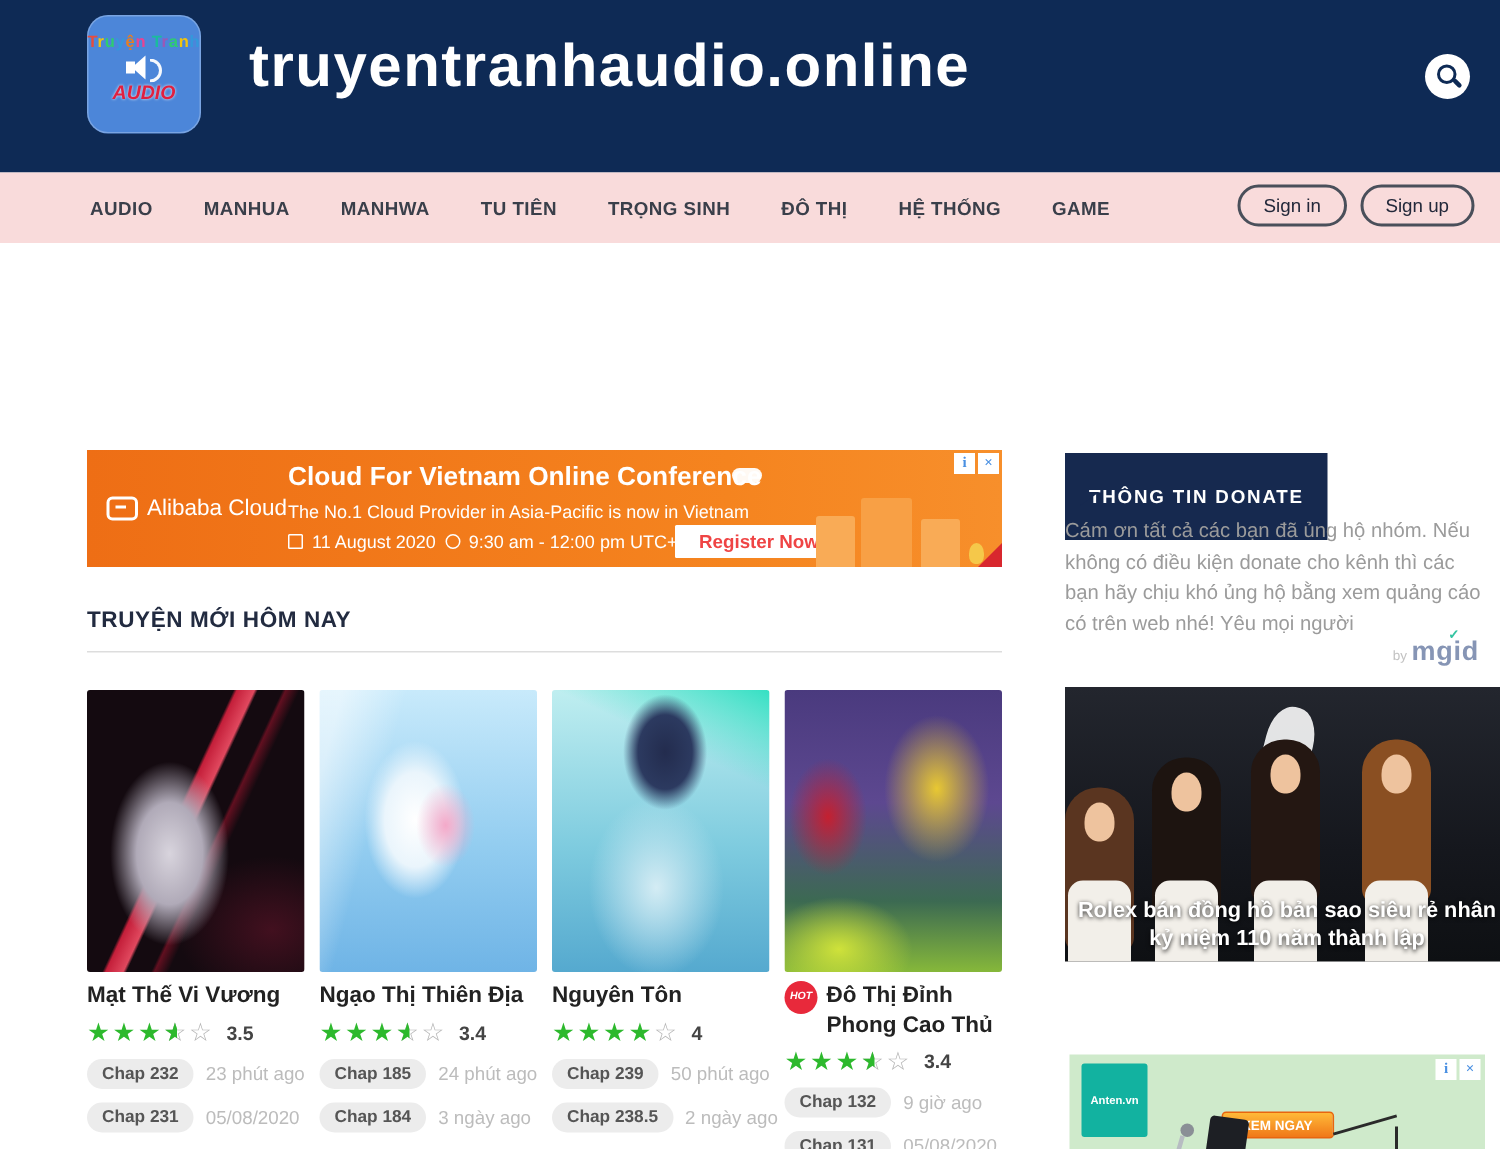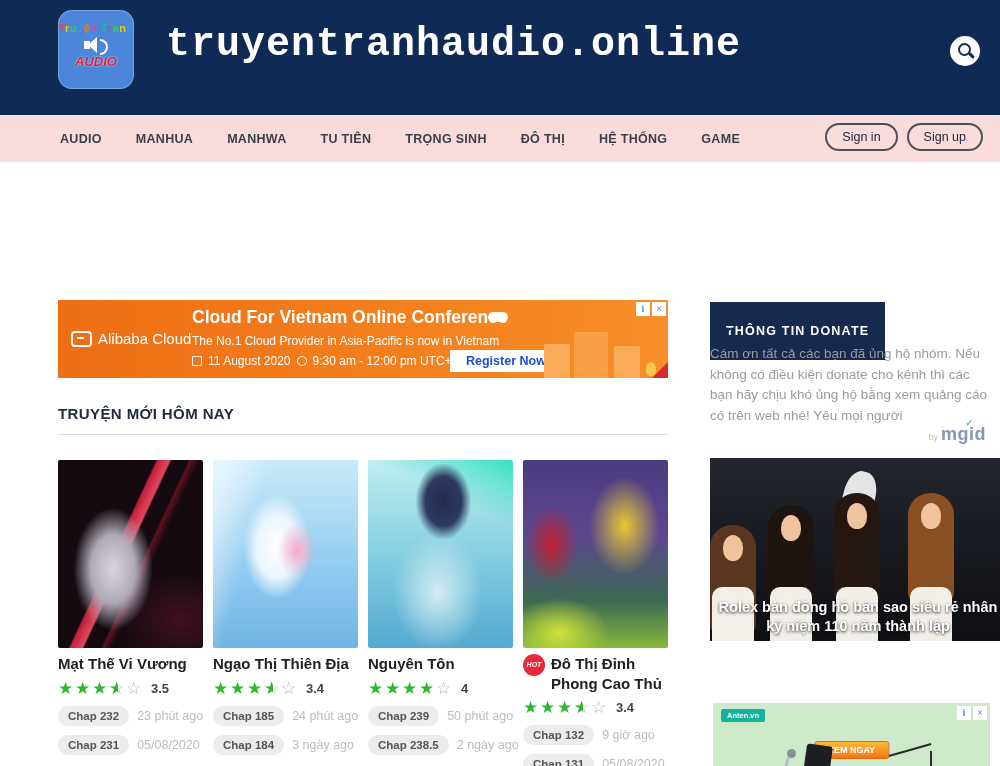--- a/index.html
+++ b/index.html
@@ -8,21 +8,21 @@
 
   
   .site-header{position:absolute;top:0;left:0;width:1000px;height:115px;background:#0e2a55;}
   .logo{position:absolute;left:58px;top:10px;width:76px;height:79px;background:#4c86d9;border-radius:14px;box-shadow:0 0 0 1px rgba(255,255,255,.25) inset;text-align:center;cursor:pointer;}
   .logo-line1{margin-top:12px;font-size:11px;font-weight:bold;letter-spacing:.5px;white-space:nowrap;}
   .spk{position:relative;width:26px;height:16px;margin:3px auto 1px auto;}
   .spk-body{position:absolute;left:1px;top:4px;width:6px;height:8px;background:#fff;}
   .spk-cone{position:absolute;left:5px;top:0;width:0;height:0;border-top:8px solid transparent;border-bottom:8px solid transparent;border-right:9px solid #fff;}
   .spk-wave{position:absolute;left:17px;top:2px;width:6px;height:12px;border:2px solid rgba(255,255,255,.95);border-left:none;border-radius:0 10px 10px 0;}
   .logo-line2{color:#e02040;font-style:italic;font-weight:bold;font-size:13px;text-shadow:0 0 2px rgba(255,255,255,.9);}
-  .site-title{position:absolute;left:166px;top:22px;font-family:Liberation Mono, monospace;font-weight:bold;font-size:40px;color:#fff;letter-spacing:1px;cursor:pointer;}
+  .site-title{position:absolute;left:166px;top:22px;font-family:Liberation Sans, sans-serif;font-weight:bold;font-size:40px;color:#fff;letter-spacing:1px;cursor:pointer;}
   .search-btn{position:absolute;right:20px;top:36px;width:30px;height:30px;border-radius:50%;background:#fff;border:none;cursor:pointer;padding:0;}
   .search-glass{position:absolute;left:8px;top:7px;width:9px;height:9px;border:2.5px solid #0e2a55;border-radius:50%;}
   .search-handle{position:absolute;left:18px;top:18px;width:7px;height:3px;background:#0e2a55;transform:rotate(45deg);border-radius:2px;}
 
   
   .main-nav{position:absolute;top:115px;left:0;width:1000px;height:47px;background:#f9dbdb;}
   .nav-items{position:absolute;left:60px;top:0;height:47px;display:flex;align-items:center;gap:34px;}
   .nav-item{font-size:12.5px;font-weight:bold;color:#3a3f4a;letter-spacing:.3px;cursor:pointer;white-space:nowrap;}
   .auth{position:absolute;right:17px;top:8px;display:flex;gap:9px;}
   .auth-btn{border:2px solid #4a4f5a;border-radius:16px;padding:5px 15px;font-size:12.5px;color:#23283a;background:transparent;font-family:inherit;cursor:pointer;}
@@ -30,21 +30,21 @@
   
   .ad-banner{position:absolute;left:58px;top:300px;width:610px;height:78px;background:linear-gradient(90deg,#ee6e15 0%,#f5841f 70%,#f78f2b 100%);overflow:hidden;cursor:pointer;}
   .ab-brand{position:absolute;left:13px;top:30px;color:#fff;font-size:15px;display:flex;align-items:center;gap:6px;white-space:nowrap;}
   .ab-bracket{width:17px;height:12px;border:2px solid #fff;border-radius:4px;position:relative;}
   .ab-bracket::after{content:"";position:absolute;left:4px;top:4px;width:7px;height:2px;background:#fff;}
   .ab-title{position:absolute;left:134px;top:7px;color:#fff;font-weight:bold;font-size:17.5px;white-space:nowrap;}
   .ab-sub{position:absolute;left:134px;top:34px;color:#fff;font-size:12px;white-space:nowrap;}
   .ab-meta{position:absolute;left:134px;top:54px;color:#fff;font-size:12px;display:flex;align-items:center;gap:6px;white-space:nowrap;}
   .ab-cal{width:8px;height:8px;border:1.5px solid #fff;border-radius:1px;}
   .ab-clock{width:8px;height:8px;border:1.5px solid #fff;border-radius:50%;}
-  .ab-cta{position:absolute;left:392px;top:50px;background:#fff;color:#1d4ed8;font-size:12.5px;font-weight:bold;padding:4px 16px;border:none;border-radius:1px;font-family:inherit;cursor:pointer;}
+  .ab-cta{position:absolute;left:392px;top:50px;background:#fff;color:#ef4444;font-size:12.5px;font-weight:bold;padding:4px 16px;border:none;border-radius:1px;font-family:inherit;cursor:pointer;}
   .ab-pin{position:absolute;left:558px;top:56px;width:9px;height:9px;background:#fff;border-radius:50% 50% 50% 0;transform:rotate(-45deg);}
   .ab-b{position:absolute;bottom:0;background:#f8a34c;border-radius:2px 2px 0 0;}
   .ab-b1{right:98px;width:26px;height:34px;background:#f9ab56;}
   .ab-b2{right:60px;width:34px;height:46px;background:#f8a045;}
   .ab-b3{right:28px;width:26px;height:32px;background:#f9ab56;}
   .ab-tree{position:absolute;right:12px;bottom:2px;width:10px;height:14px;background:#f5c84a;border-radius:50% 50% 40% 40%;}
   .ab-cloud{position:absolute;right:160px;top:12px;width:20px;height:10px;background:#fff;border-radius:8px;opacity:.95;}
   .ab-corner{position:absolute;right:0;bottom:0;width:0;height:0;border-left:16px solid transparent;border-bottom:16px solid #d8272e;}
   .adc{position:absolute;display:flex;gap:2px;}
   .ab-adc{right:2px;top:2px;}
@@ -102,21 +102,21 @@
 
   .native-ad{position:absolute;left:710px;top:458px;width:296px;height:183px;overflow:hidden;cursor:pointer;background:linear-gradient(180deg,#23262e 0%,#15171d 60%,#0e1013 100%);}
   .na-lamp{position:absolute;left:45%;top:7%;width:32px;height:52px;background:rgba(255,255,255,.88);border-radius:45% 45% 40% 40%;transform:rotate(14deg);}
   .model{position:absolute;bottom:-4px;width:58px;height:150px;}
   .m-hair{position:absolute;left:6px;top:0;width:46px;height:110px;border-radius:22px 22px 10px 10px;}
   .m-face{position:absolute;left:19px;top:10px;width:20px;height:26px;border-radius:50% 50% 45% 45%;background:#eec39e;}
   .m-body{position:absolute;left:8px;bottom:0;width:42px;height:58px;background:#f2efe9;border-radius:10px 10px 0 0;}
   .na-caption{position:absolute;left:0;right:0;bottom:5px;text-align:center;color:#fff;font-weight:bold;font-size:14.5px;line-height:1.3;text-shadow:0 1px 3px rgba(0,0,0,.85);padding:0 8px;}
 
   .flash-ad{position:absolute;left:713px;top:703px;width:277px;height:63px;background:#cfeacb;overflow:hidden;cursor:pointer;}
-  .fa-brand{position:absolute;left:8px;top:6px;background:#12b2a0;color:#fff;font-size:7.5px;padding:2px 6px;border-radius:2px;font-weight:bold;}
+  .fa-brand{position:absolute;left:8px;top:6px;background:#12b2a0;color:#fff;font-size:7.5px;padding:20px 6px;border-radius:2px;font-weight:bold;}
   .fa-title{position:absolute;left:0;right:0;top:5px;text-align:center;font-size:23px;font-weight:bold;font-style:italic;letter-spacing:1px;color:#f6a21a;
     text-shadow:1px 1px 0 #c23b22,-1px 1px 0 #c23b22,1px -1px 0 #c23b22,-1px -1px 0 #c23b22,2px 2px 2px rgba(120,40,10,.5);}
   .fa-cta{position:absolute;left:50%;top:38px;transform:translateX(-50%);background:linear-gradient(180deg,#ffb938,#f07818);color:#fff;font-size:9px;font-weight:bold;padding:3px 13px;border-radius:3px;border:1px solid #e8650f;font-family:inherit;cursor:pointer;}
   .fa-adc{right:3px;top:3px;}
   .fa-phone{position:absolute;left:92px;top:42px;width:26px;height:30px;background:#1d1f24;border-radius:3px;transform:rotate(8deg);}
   .fa-mic{position:absolute;left:74px;top:46px;width:9px;height:9px;background:#8a8f96;border-radius:50%;}
   .fa-micstick{position:absolute;left:72px;top:54px;width:3px;height:14px;background:#b7bcc2;transform:rotate(16deg);}
   .fa-ant-h{position:absolute;right:58px;top:46px;width:44px;height:2px;background:#2a2a2a;transform:rotate(-16deg);}
   .fa-ant-v{position:absolute;right:58px;top:48px;width:2px;height:16px;background:#2a2a2a;}
 </style>

